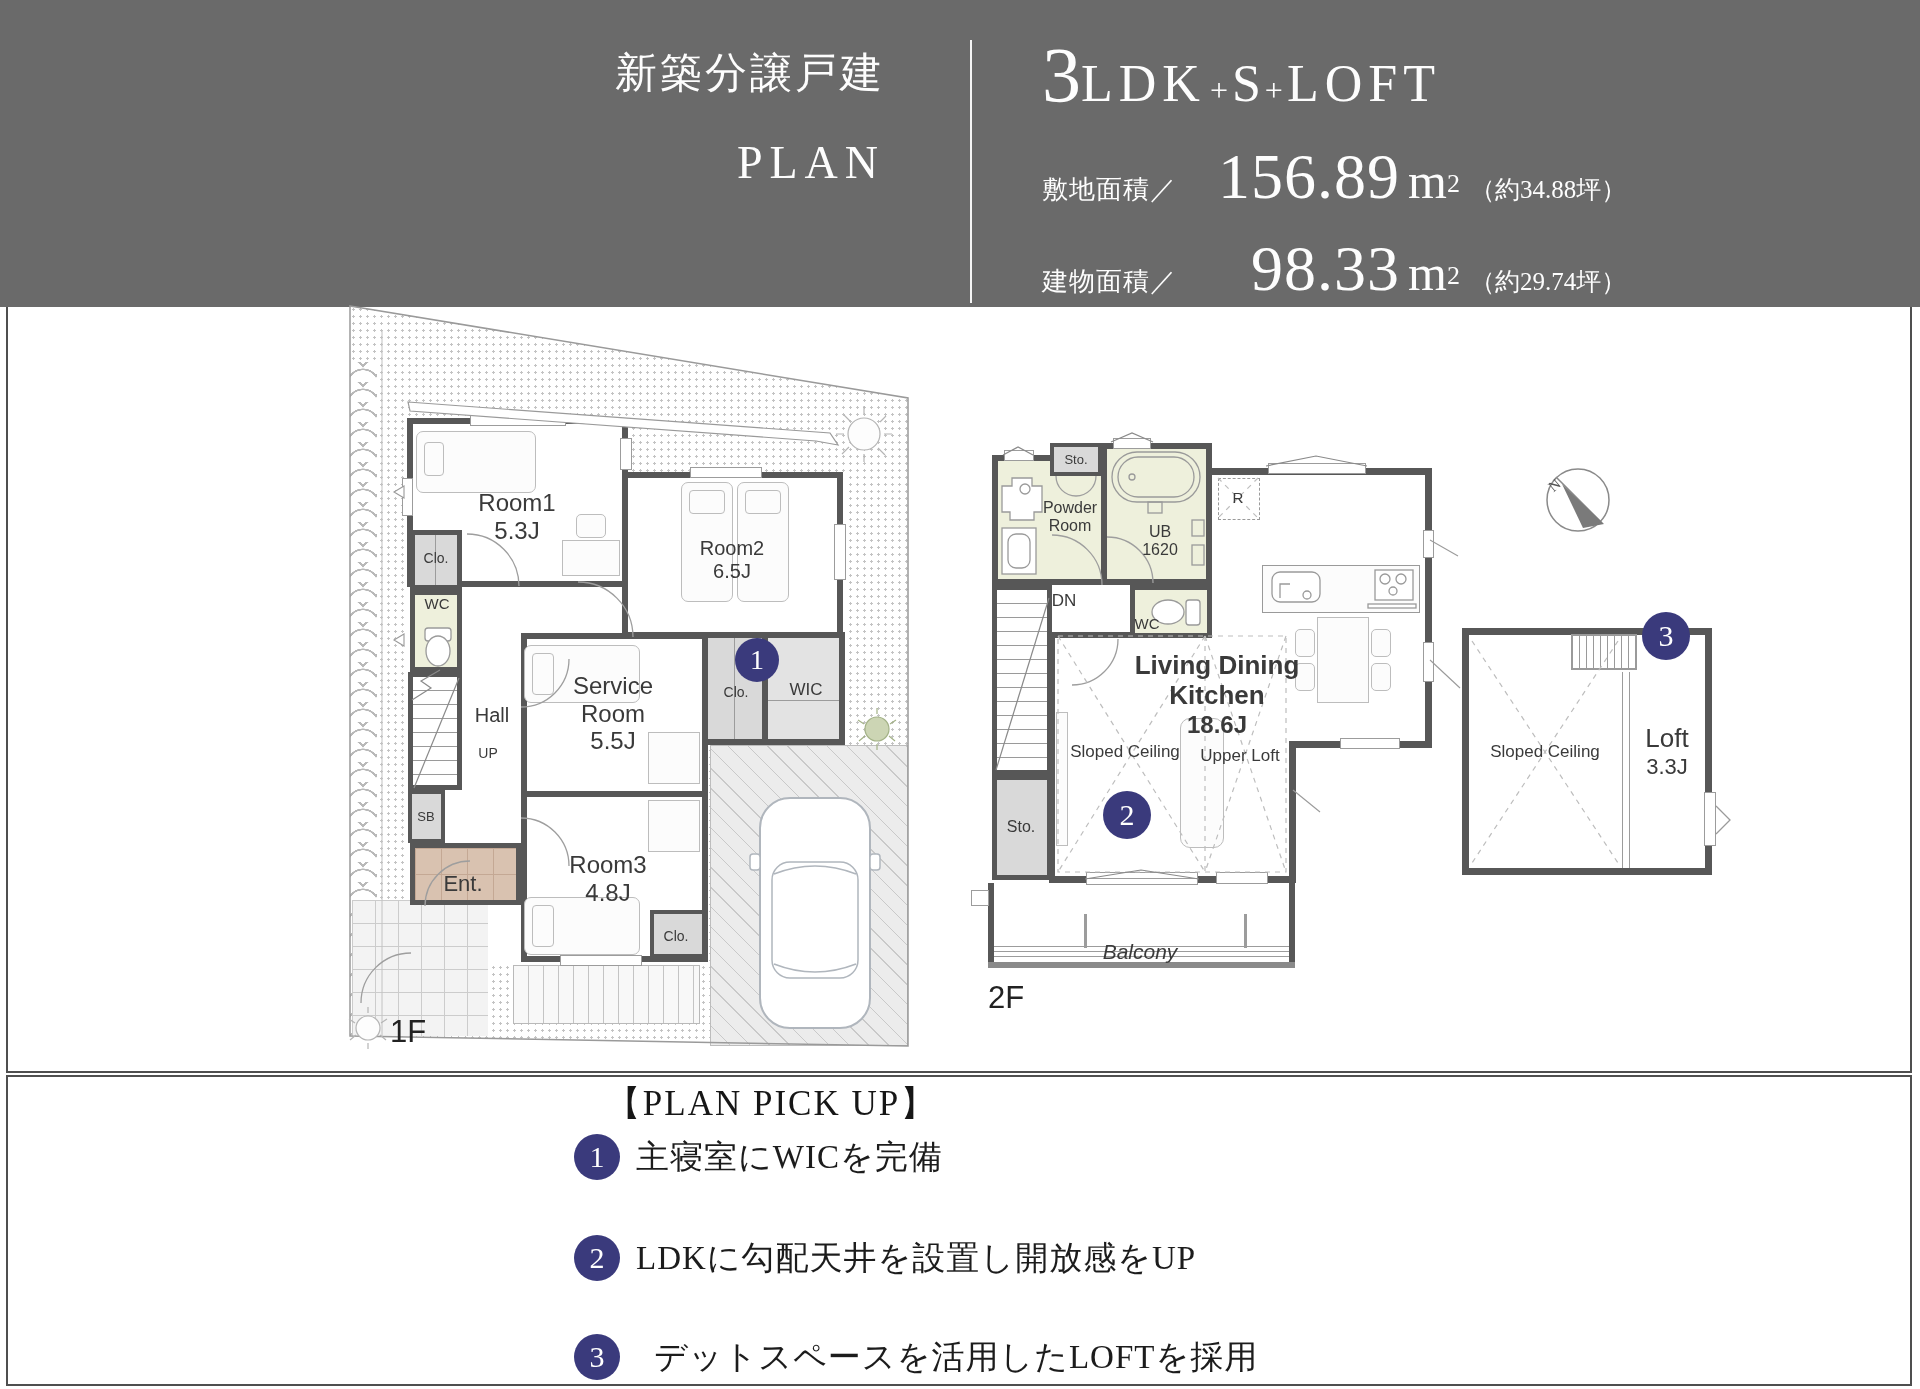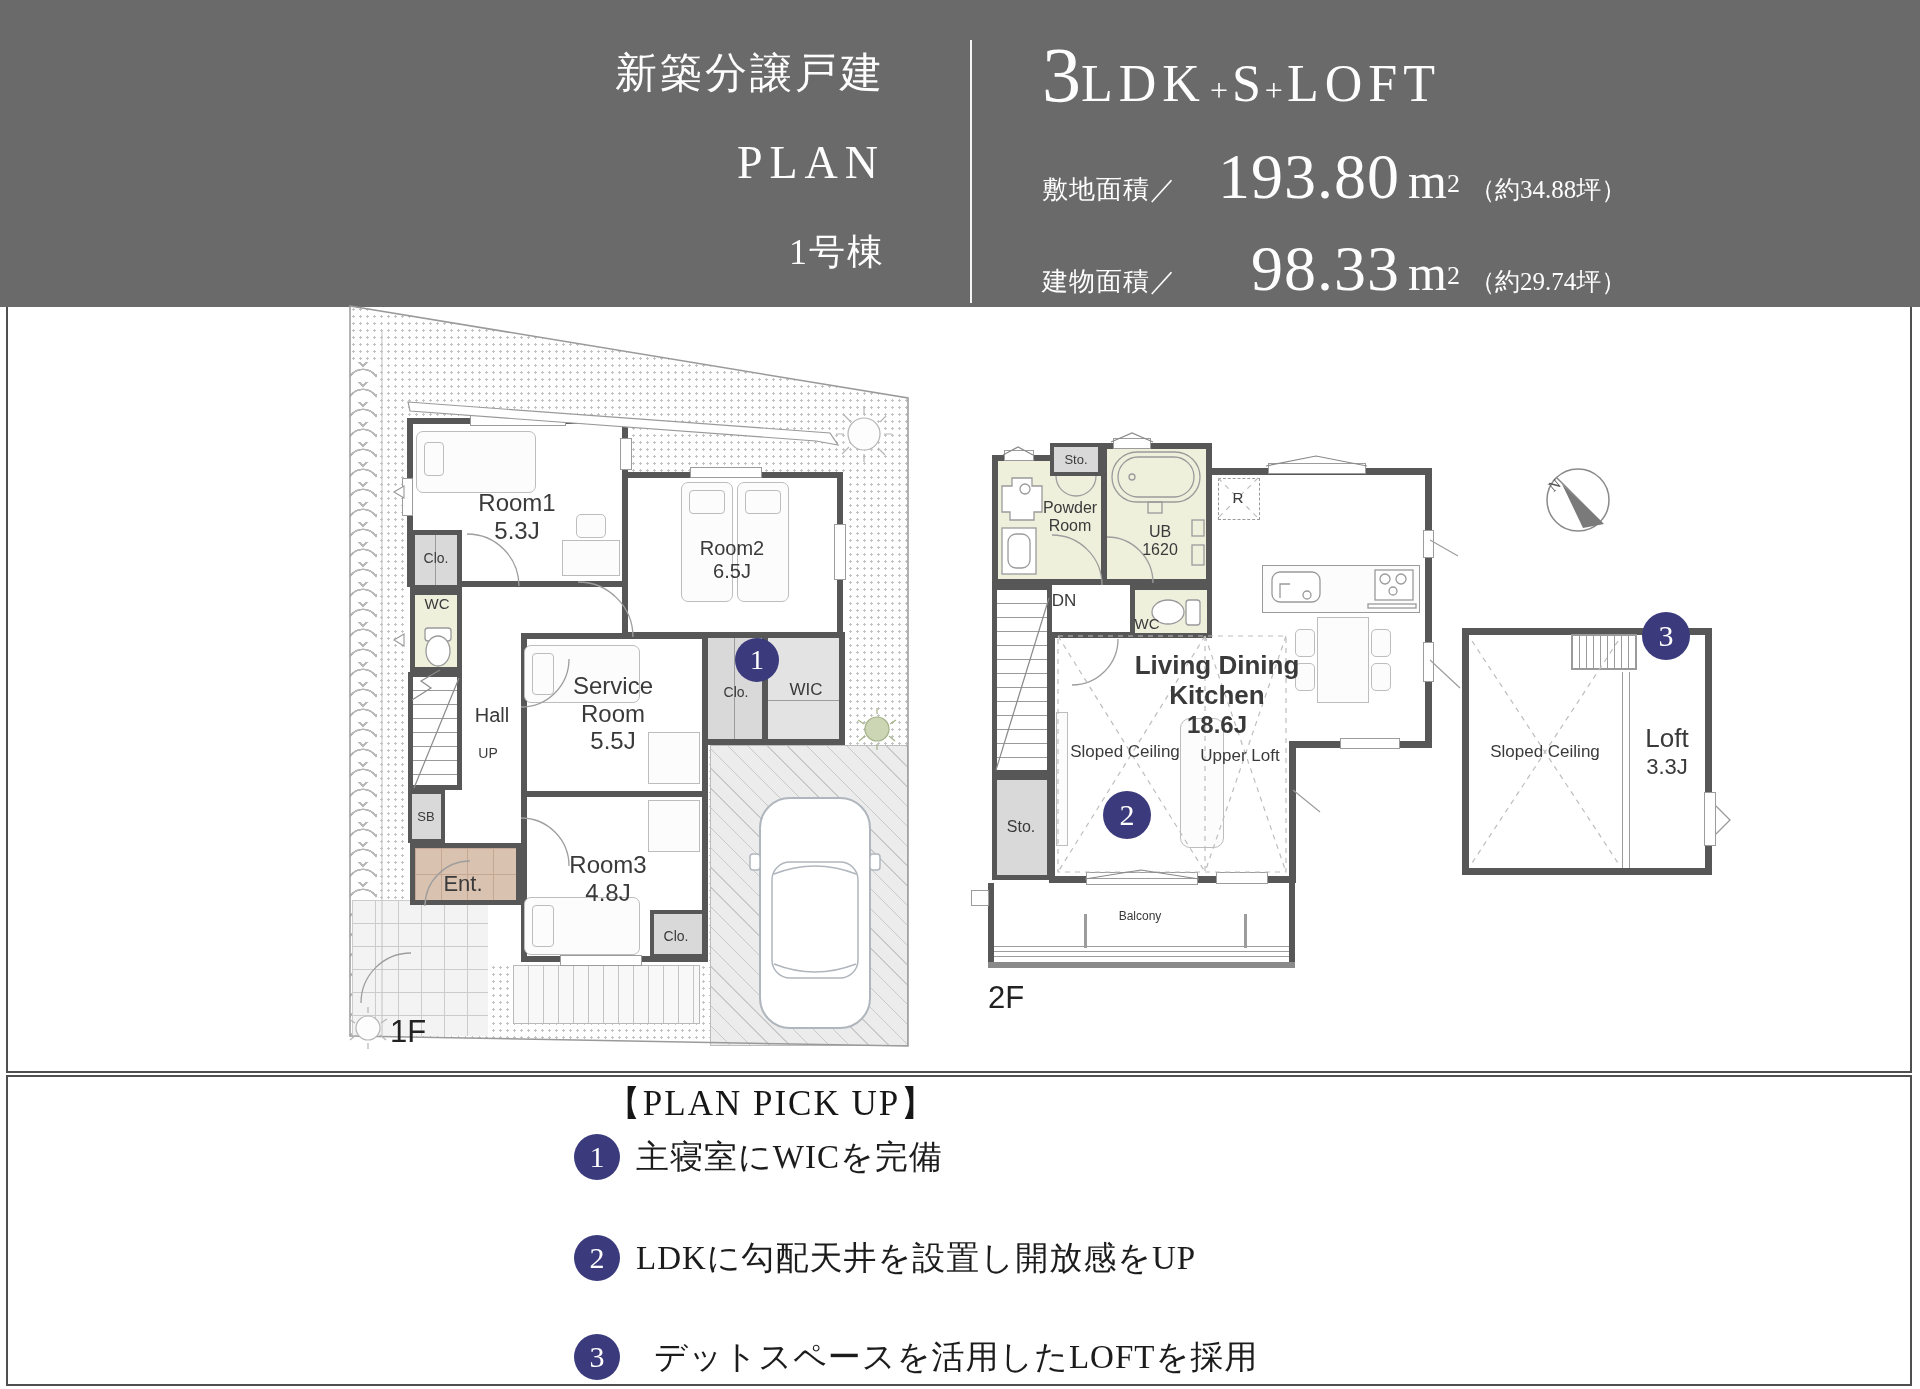--- a/index.html
+++ b/index.html
@@ -81,35 +81,34 @@
   svg{position:absolute;left:0;top:0;pointer-events:none;}
 </style>
 </head>
 <body>
 
 <div id="page">
 
   <div id="header">
     <div class="hl serif" style="top:45px;font-size:42px;letter-spacing:3px;">新築分譲戸建</div>
     <div class="hl serif" style="top:136px;font-size:46px;letter-spacing:7px;">PLAN</div>
-    <div class="hl serif" style="top:228px;font-size:36px;letter-spacing:2px;">1号棟</div>
     <div id="hdr-divider"></div>
 
     <div id="hdr-right">
       <div class="hrow serif" style="top:0;">
         <span style="font-size:78px;">3</span>
           <span style="font-size:52px;letter-spacing:6px;">LDK</span>
           <span style="font-size:32px;margin:0 4px;">+</span>
           <span style="font-size:52px;">S</span>
           <span style="font-size:32px;margin:0 4px;">+</span>
           <span style="font-size:52px;letter-spacing:6px;">LOFT</span>
       </div>
       <div class="hrow serif" style="top:110px;">
         <span class="rlabel">敷地面積／</span>
-        <span class="rvalue">193.80</span>
+        <span class="rvalue">156.89</span>
         <span class="runit"><span>m</span></span>
           <sup>2</sup>
         <span class="rparen">（約34.88坪）</span>
       </div>
       <div class="hrow serif" style="top:202px;">
         <span class="rlabel">建物面積／</span>
         <span class="rvalue">98.33</span>
         <span class="runit"><span>m</span></span>
           <sup>2</sup>
         <span class="rparen">（約29.74坪）</span>
@@ -393,21 +392,21 @@
   <div class="lbl" style="left:1064px;top:601px;font-size:17px;">DN</div>
   <div class="lbl" style="left:1238px;top:498px;font-size:15px;">R</div>
   <div class="lbl" style="left:1217px;top:695px;font-size:26px;font-weight:bold;">
     <div>Living Dining</div>
       <div>Kitchen</div>
       <div style="font-size:24px;">18.6J</div>
   </div>
   <div class="lbl" style="left:1125px;top:752px;font-size:17px;">Sloped Ceiling</div>
   <div class="lbl" style="left:1240px;top:756px;font-size:17px;">Upper Loft</div>
   <div class="lbl" style="left:1021px;top:827px;font-size:16px;">Sto.</div>
-  <div class="lbl" style="left:1140px;top:917px;font-size:12px;">Balcony</div>
+  <div class="lbl" style="left:1140px;top:952px;font-size:21px;font-style:italic;">Balcony</div>
   <div class="badge sm" style="left:1127px;top:815px;width:48px;height:48px;font-size:30px;">2</div>
   <div class="floor-label" style="left:988px;top:980px;">2F</div>
 
   <div class="lbl" style="left:1545px;top:752px;font-size:17px;">Sloped Ceiling</div>
   <div class="lbl" style="left:1667px;top:752px;font-size:26px;">
     <div>Loft</div>
       <div style="font-size:22px;">3.3J</div>
   </div>
   <div class="badge sm" style="left:1666px;top:636px;width:48px;height:48px;font-size:30px;">3</div>
 

